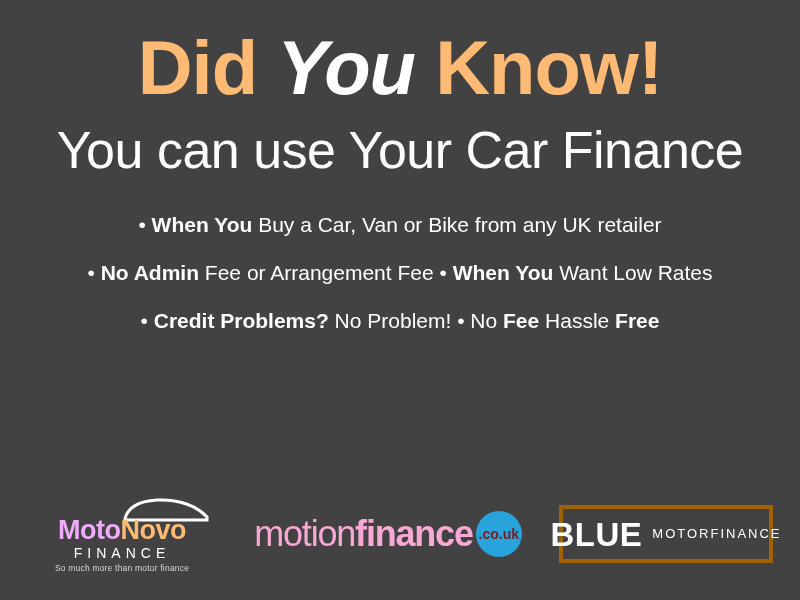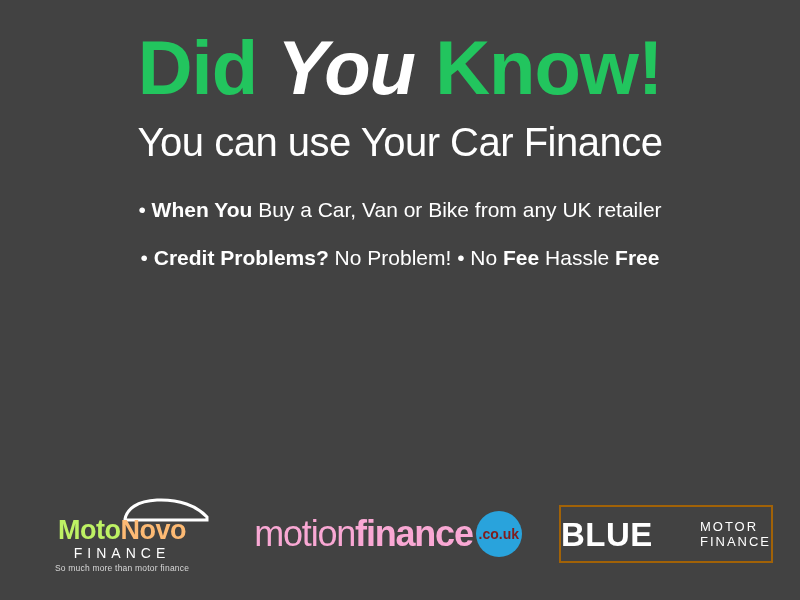--- a/index.html
+++ b/index.html
@@ -26,26 +26,26 @@
 
   
   .headline {
     margin-top: 30px;
     font-size: 76px;
     font-weight: bold;
     letter-spacing: -1px;
     line-height: 1;
     white-space: nowrap;
   }
-  .headline .blue { color: #22c55e; }
+  .headline .blue { color: #fdba74; }
   .headline .white { color: #ffffff; font-style: italic; }
 
   .subhead {
     margin-top: 14px;
-    font-size: 40px;
+    font-size: 52px;
     color: #ffffff;
     font-weight: normal;
     letter-spacing: -0.5px;
     white-space: nowrap;
   }
 
   
   .bullets {
     margin-top: 34px;
     width: 100%;
@@ -98,21 +98,21 @@
   .mn-word {
     position: absolute;
     top: 22px;
     left: 0;
     width: 100%;
     font-size: 27px;
     font-weight: bold;
     letter-spacing: -0.5px;
     line-height: 1;
   }
-  .mn-word .orange { color: #bef264; }
+  .mn-word .orange { color: #f0abfc; }
   .mn-word .wht { color: #fdba74; margin-top: 16px; }
   .mn-finance {
     position: absolute;
     top: 50px;
     left: 0;
     width: 100%;
     font-size: 14px;
     letter-spacing: 5px;
     color: #ffffff;
     font-weight: normal;
@@ -154,37 +154,36 @@
     display: flex;
     align-items: center;
     justify-content: center;
     margin-left: 3px;
   }
 
   
   .logo-blue {
     width: 214px;
     height: 58px;
-    border: 2px solid #a16207;
-    display: flex;
-    align-items: center;
-    justify-content: space-between;
+    border: 4px solid #a16207;
+    display: flex;
+    align-items: center;
+    justify-content: center;
     gap: 10px;
     box-sizing: border-box;
   }
   .bl-blue {
     font-size: 33px;
     font-weight: bold;
     color: #ffffff;
     letter-spacing: 0.5px;
     line-height: 1;
   }
   .bl-stack {
     display: flex;
-    flex-direction: column;
     justify-content: center;
     line-height: 1.18;
   }
   .bl-stack span {
     font-size: 13px;
     color: #ffffff;
     letter-spacing: 2px;
   }
 </style>
 </head>
@@ -202,20 +201,24 @@
 
   <div class="bullets">
 
     <div class="bullet-line">
       <span class="dot">•</span>
       <b>When You</b><span> Buy a Car, Van or Bike from any UK retailer</span>
     </div>
 
 
 
+    <div class="bullet-line">
+      <span class="dot">•</span>
+      <b>No Admin</b><span> Fee or Arrangement Fee </span><span class="dot">•</span><b> When You</b><span> Want Low Rates</span>
+    </div>
 
     <div class="bullet-line">
       <span class="dot">•</span>
       <b>Credit Problems?</b><span> No Problem!  </span><span class="dot">•</span><span> No </span><b>Fee</b><span> Hassle </span><b>Free</b>
     </div>
 
   </div>
 
   <div class="logos">
 

